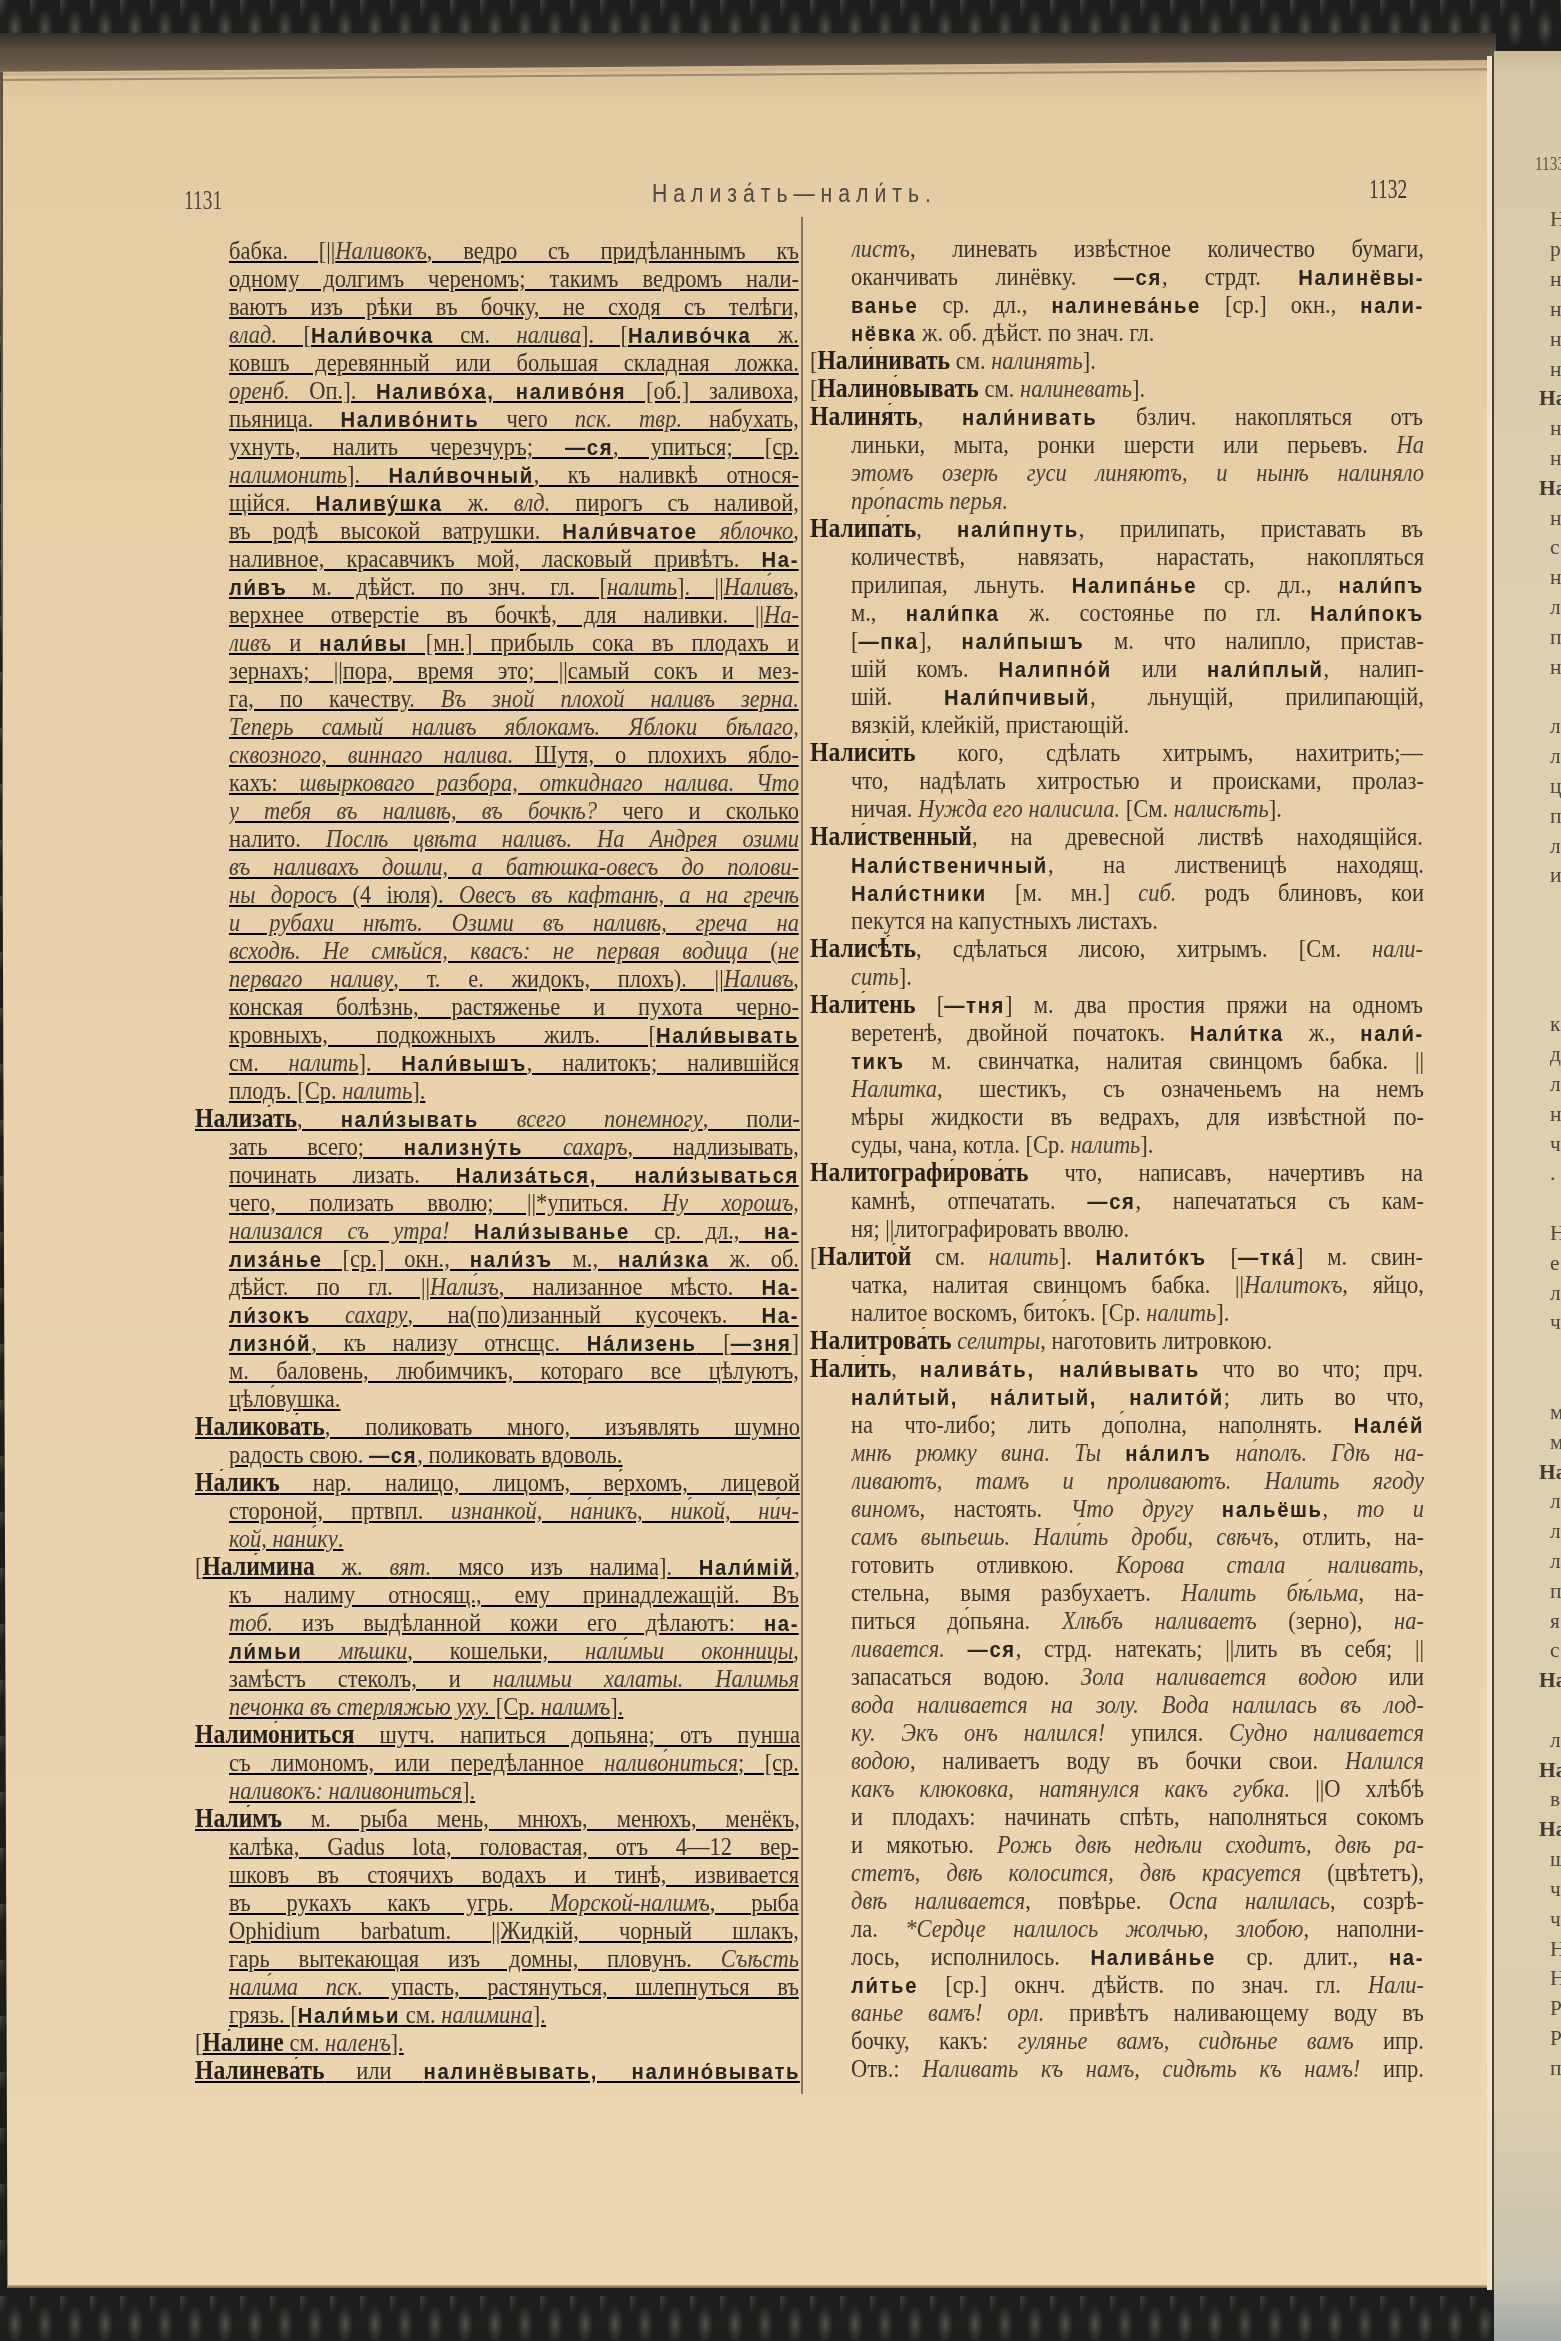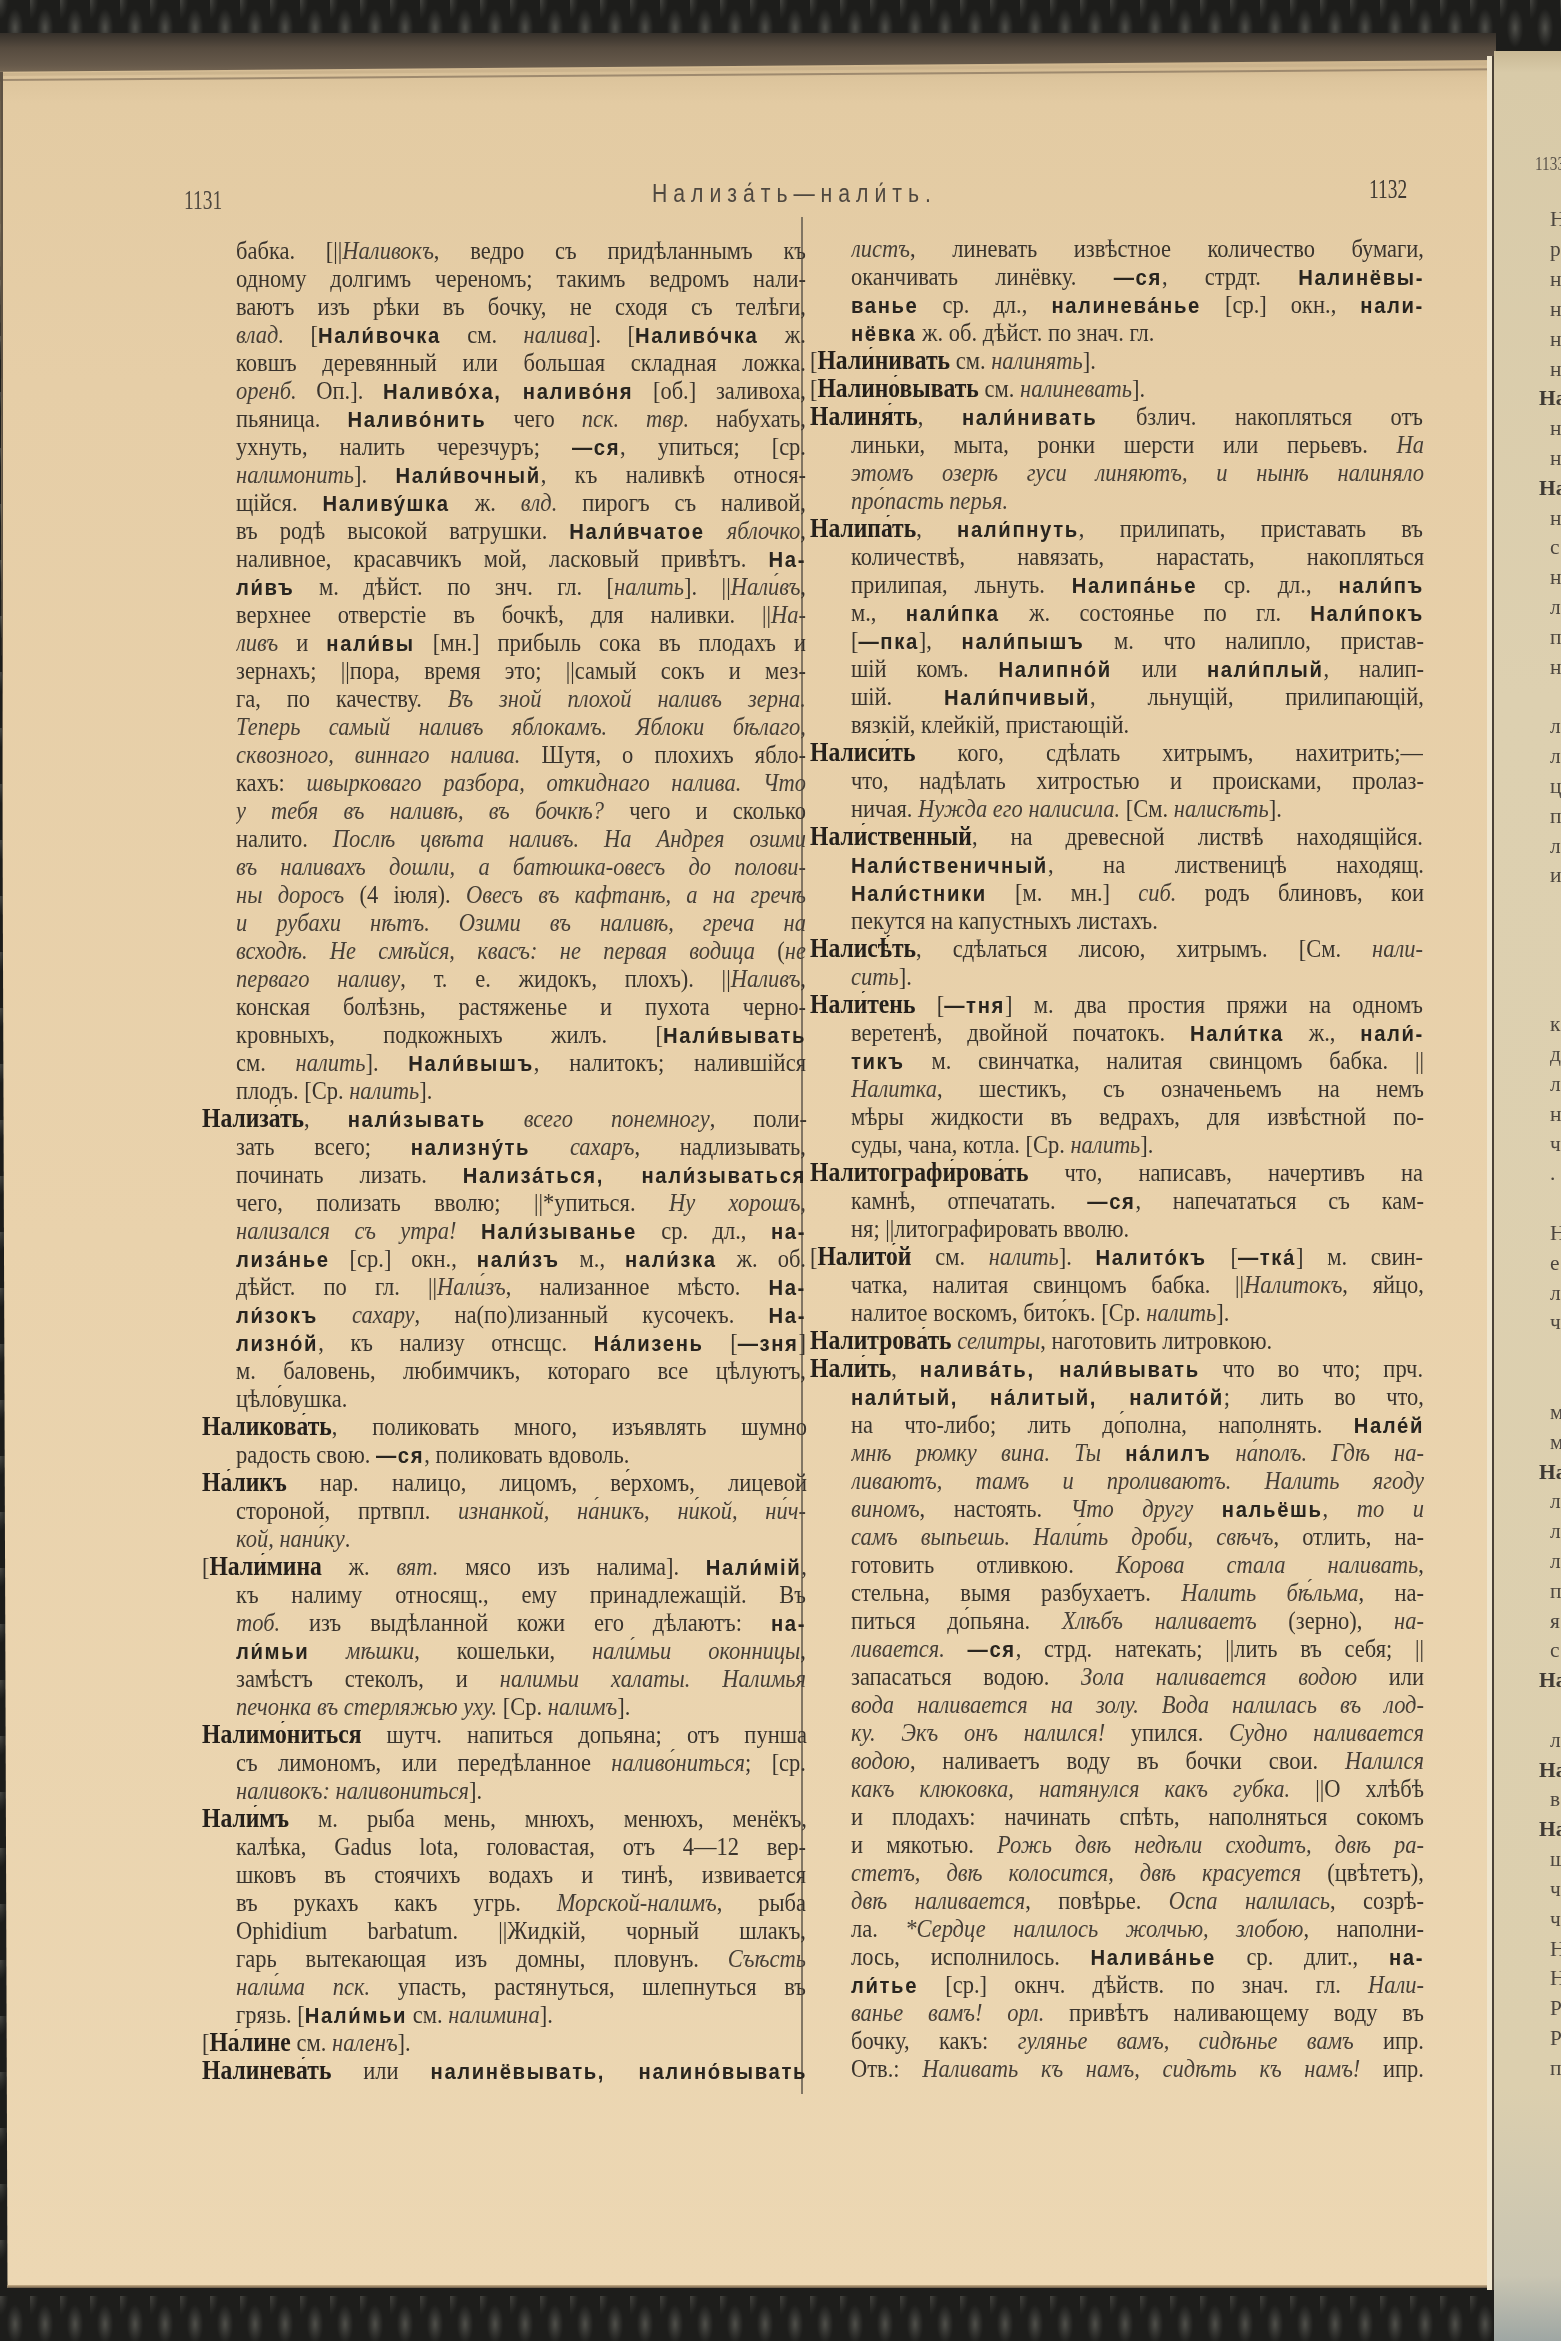--- a/index.html
+++ b/index.html
@@ -51,21 +51,21 @@
   .next-page .frag.entry { font-weight:bold; color:#3f3a34; }
 
   .column-rule { position:absolute; left:801px; top:217px; width:1.6px; height:1877px; background:#6e6557; opacity:.85; }
 
   .hdr { position:absolute; color:#4f4840; white-space:nowrap; }
   .hdr-left  { left:184px; top:187px; font-size:27px; line-height:27px; transform:scaleX(.72); transform-origin:0 0; font-family:"Liberation Serif", serif; }
   .hdr-title { left:652px; top:180px; font-size:25px; line-height:27px; letter-spacing:0.28em; transform:scaleX(.85); transform-origin:0 0; font-family:"Liberation Sans", sans-serif; }
   .hdr-right { left:1369px; top:176px; font-size:27px; line-height:27px; transform:scaleX(.72); transform-origin:0 0; font-family:"Liberation Serif", serif; color:#3f3932; }
 
   .col { position:absolute; }
-  .col-left  { left:202px;  top:237px; }
+  .col-left  { left:195px;  top:237px;text-decoration:underline; }
   .col-right { left:810px; top:235px; }
 
   .line {
     height:28px; line-height:28px; font-size:25px;
     overflow:hidden; white-space:normal;
     text-align:justify; text-align-last:justify;
     transform:scaleX(0.9); transform-origin:0 0;
     color:#3a342d;
   }
   .line.last { text-align-last:left; }

